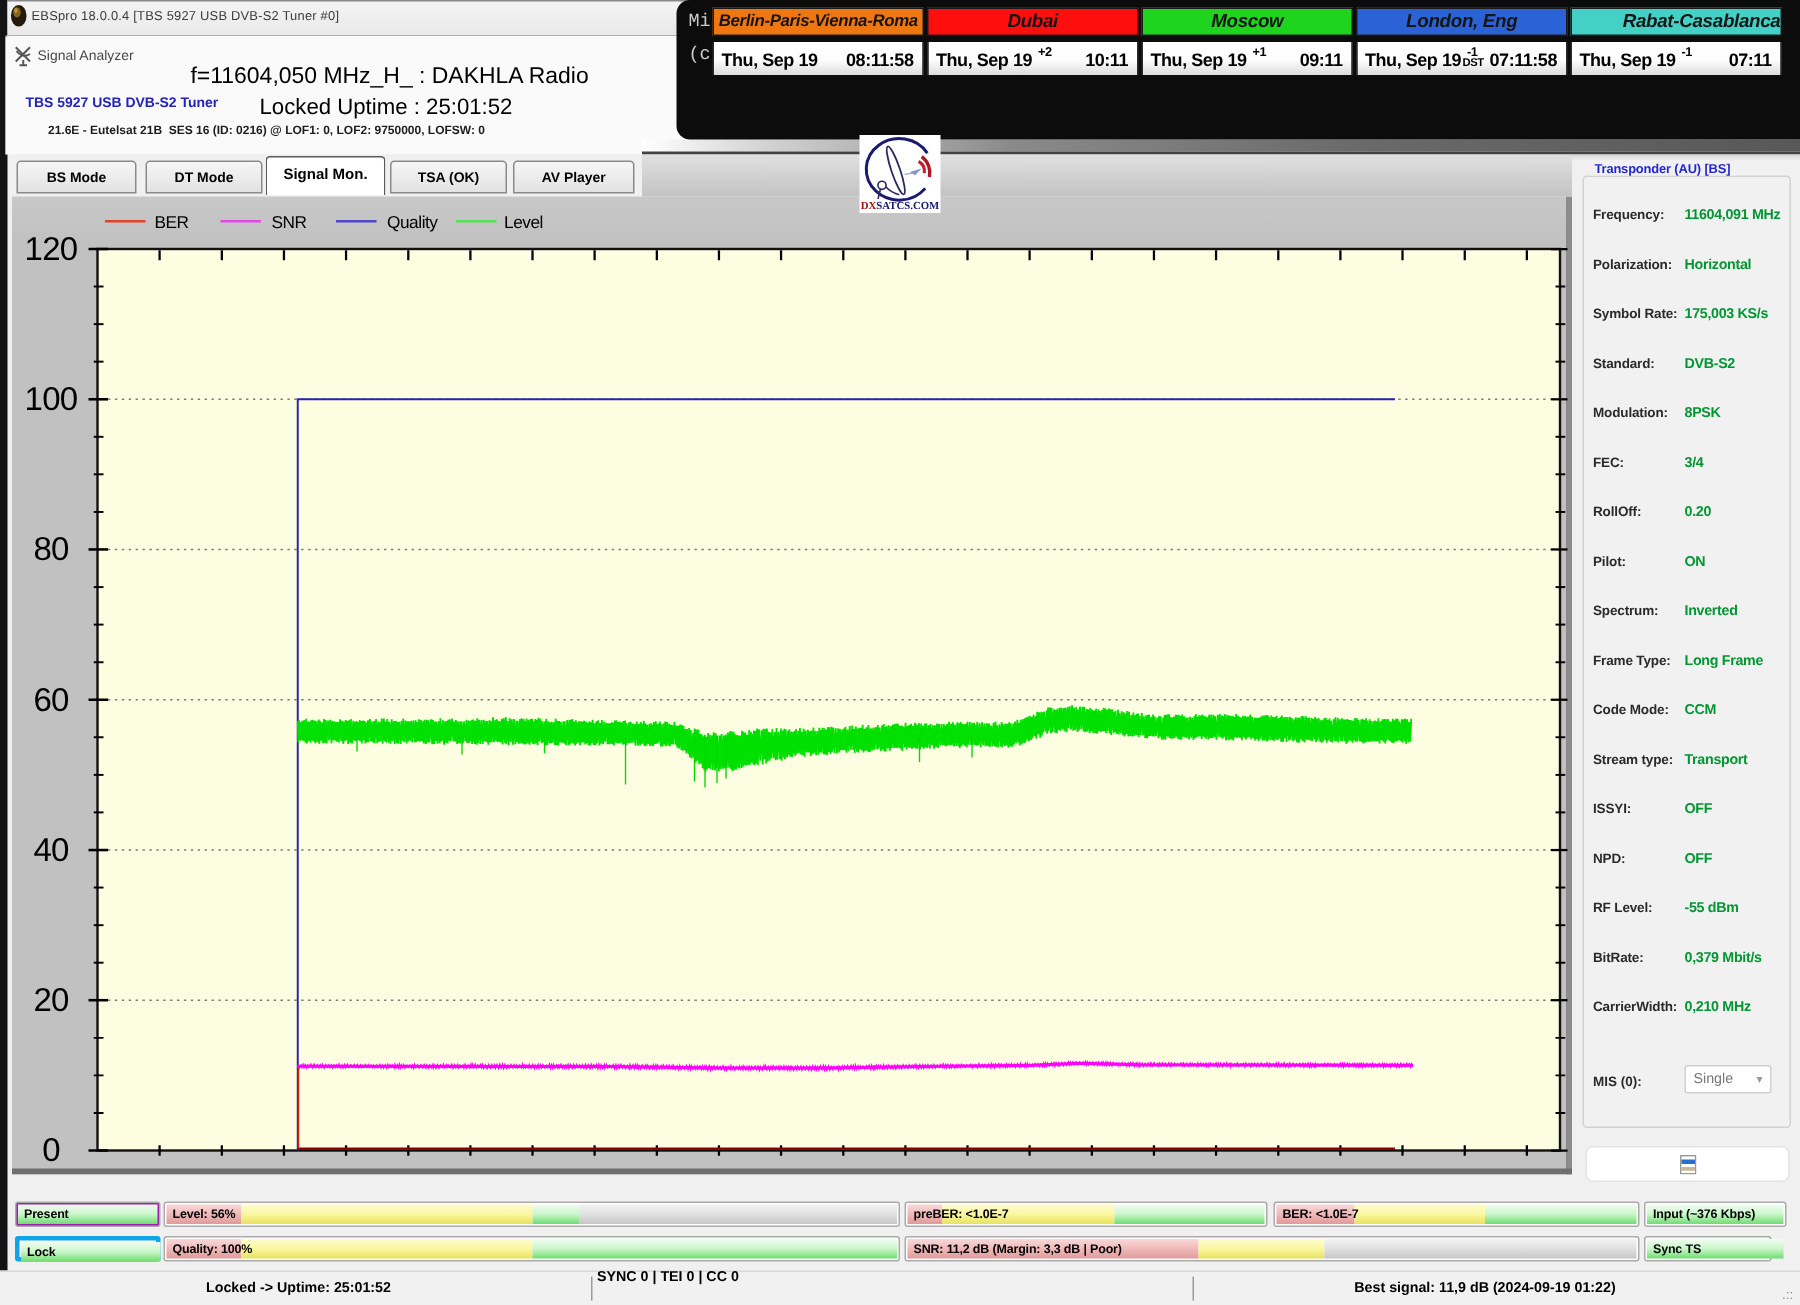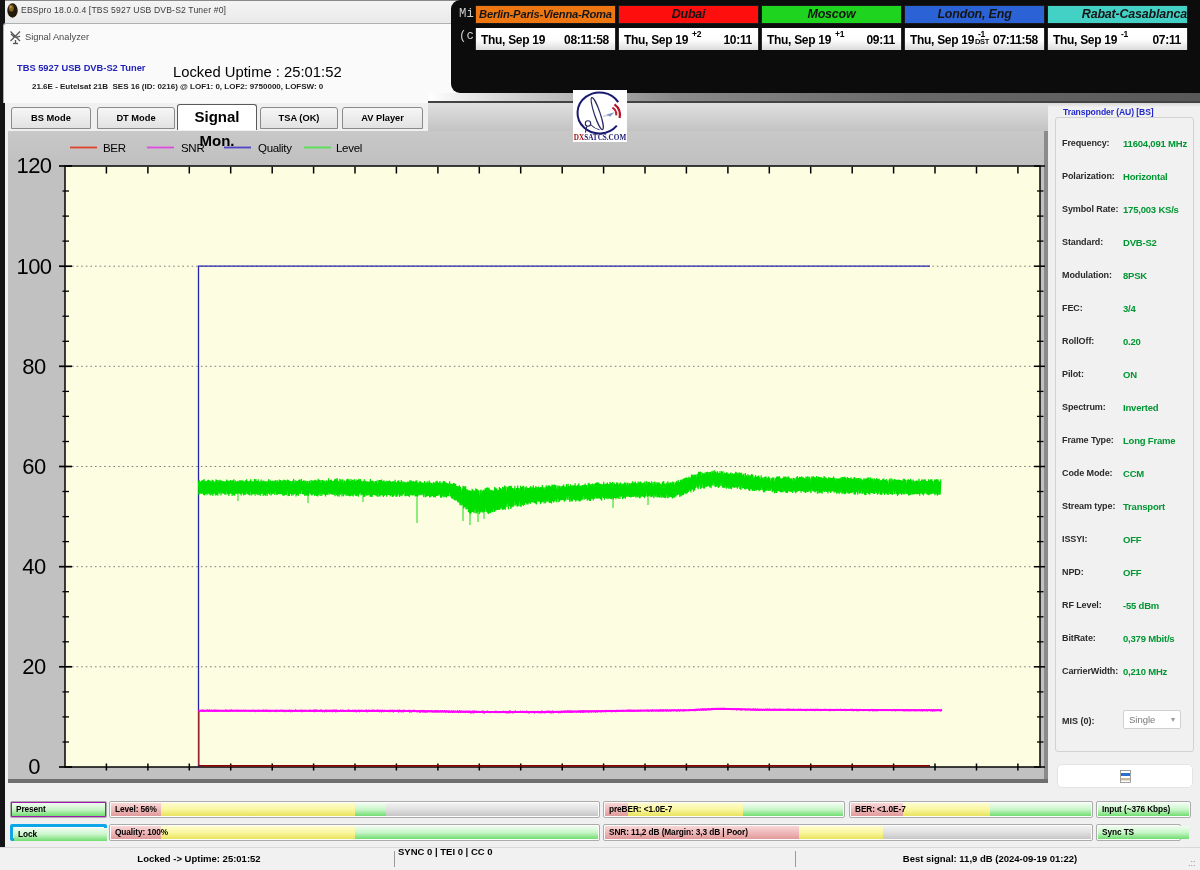--- a/index.html
+++ b/index.html
@@ -1,20 +1,20 @@
 <!DOCTYPE html>
 <html><head><meta charset="utf-8">
 <style>
 *{margin:0;padding:0;box-sizing:border-box}
 html,body{width:1200px;height:870px;overflow:hidden}
 body{position:relative;background:#f0f0f0;font-family:"Liberation Sans",sans-serif;-webkit-font-smoothing:antialiased}
 .abs{position:absolute}
 .b{font-weight:bold}
 .tab{height:22px;background:linear-gradient(#f6f6f6,#e2e2e2);border:1px solid #8a8a8a;border-radius:3px 3px 0 0;font-size:9.3px;font-weight:bold;text-align:center;line-height:21px;color:#000}
-.tabactive{height:26px;background:#fff;border:1px solid #5a5a5a;border-bottom:none;border-radius:3px 3px 0 0;font-size:15px;font-weight:bold;text-align:center;line-height:24px;color:#000;z-index:3}
+.tabactive{height:26px;background:#fff;border:1px solid #5a5a5a;border-bottom:none;border-radius:3px 3px 0 0;font-size:10px;font-weight:bold;text-align:center;line-height:24px;color:#000;z-index:3}
 </style></head>
 <body>
 <div class="abs" style="left:0;top:0;width:5px;height:870px;background:#141416"></div>
 
 <div class="abs" style="left:5px;top:0;width:1195px;height:23px;background:linear-gradient(#f4f4f4,#e9e9e9);border-top:1px solid #8a8a8a"></div>
 <svg class="abs" style="left:7px;top:3px" width="11" height="15" viewBox="0 0 11 15">
     <ellipse cx="5.5" cy="7.5" rx="5.2" ry="7.2" fill="#241a0c"></ellipse>
     <ellipse cx="4.3" cy="5.2" rx="2.5" ry="3.4" fill="#8a6820" opacity="0.95"></ellipse>
     <ellipse cx="3.6" cy="4" rx="1.1" ry="1.6" fill="#c9a14a" opacity="0.8"></ellipse>
   </svg>
@@ -28,20 +28,21 @@
       <path d="M2,4 Q6,9 11,6"></path>
       <path d="M4,13.5 L9,13.5"></path>
       <path d="M6.5,10 L6.5,13.5"></path>
     </g>
   </svg>
 <div class="abs" style="left:25px;top:31.5px;font-size:9.3px;color:#4a4a4a">Signal Analyzer</div>
 <div class="abs b" style="left:17px;top:63px;font-size:9.3px;color:#2323bb">TBS 5927 USB DVB-S2 Tuner</div>
 <div class="abs b" style="left:32px;top:82px;font-size:8px;color:#1d1d1d">21.6E - Eutelsat 21B&nbsp; SES 16 (ID: 0216) @ LOF1: 0, LOF2: 9750000, LOFSW: 0</div>
 
 <div class="abs" style="left:0;top:0;width:451px;height:103px;overflow:hidden">
+<div class="abs" style="left:127px;top:42px;font-size:15.3px;color:#000;white-space:nowrap">f=11604,050 MHz_H_ : DAKHLA Radio</div>
 <div class="abs" style="left:173px;top:64px;font-size:14.8px;color:#000;white-space:nowrap">Locked Uptime : 25:01:52</div>
 </div>
 
 <div class="abs" style="left:428px;top:93px;width:772px;height:7.5px;background:linear-gradient(to right,#ffffff,#d5d5d5 10%,#8a8a8a 32%,#6a6a6a 62%,#585858)"></div>
 <div class="abs" style="left:428px;top:100.5px;width:772px;height:2.5px;background:#434343"></div>
 <div class="abs" style="left:428px;top:103px;width:620px;height:28px;background:linear-gradient(#e0e0e0,#c3c3c3)"></div>
 <div class="abs" style="left:1048px;top:103px;width:152px;height:4px;background:linear-gradient(#d8d8d8,#efefef)"></div>
 
 <div class="abs" style="left:8px;top:103px;width:420px;height:28px;background:#f0f0f0"></div>
 <div class="abs tab" style="left:11px;top:107px;width:80px">BS Mode</div>

